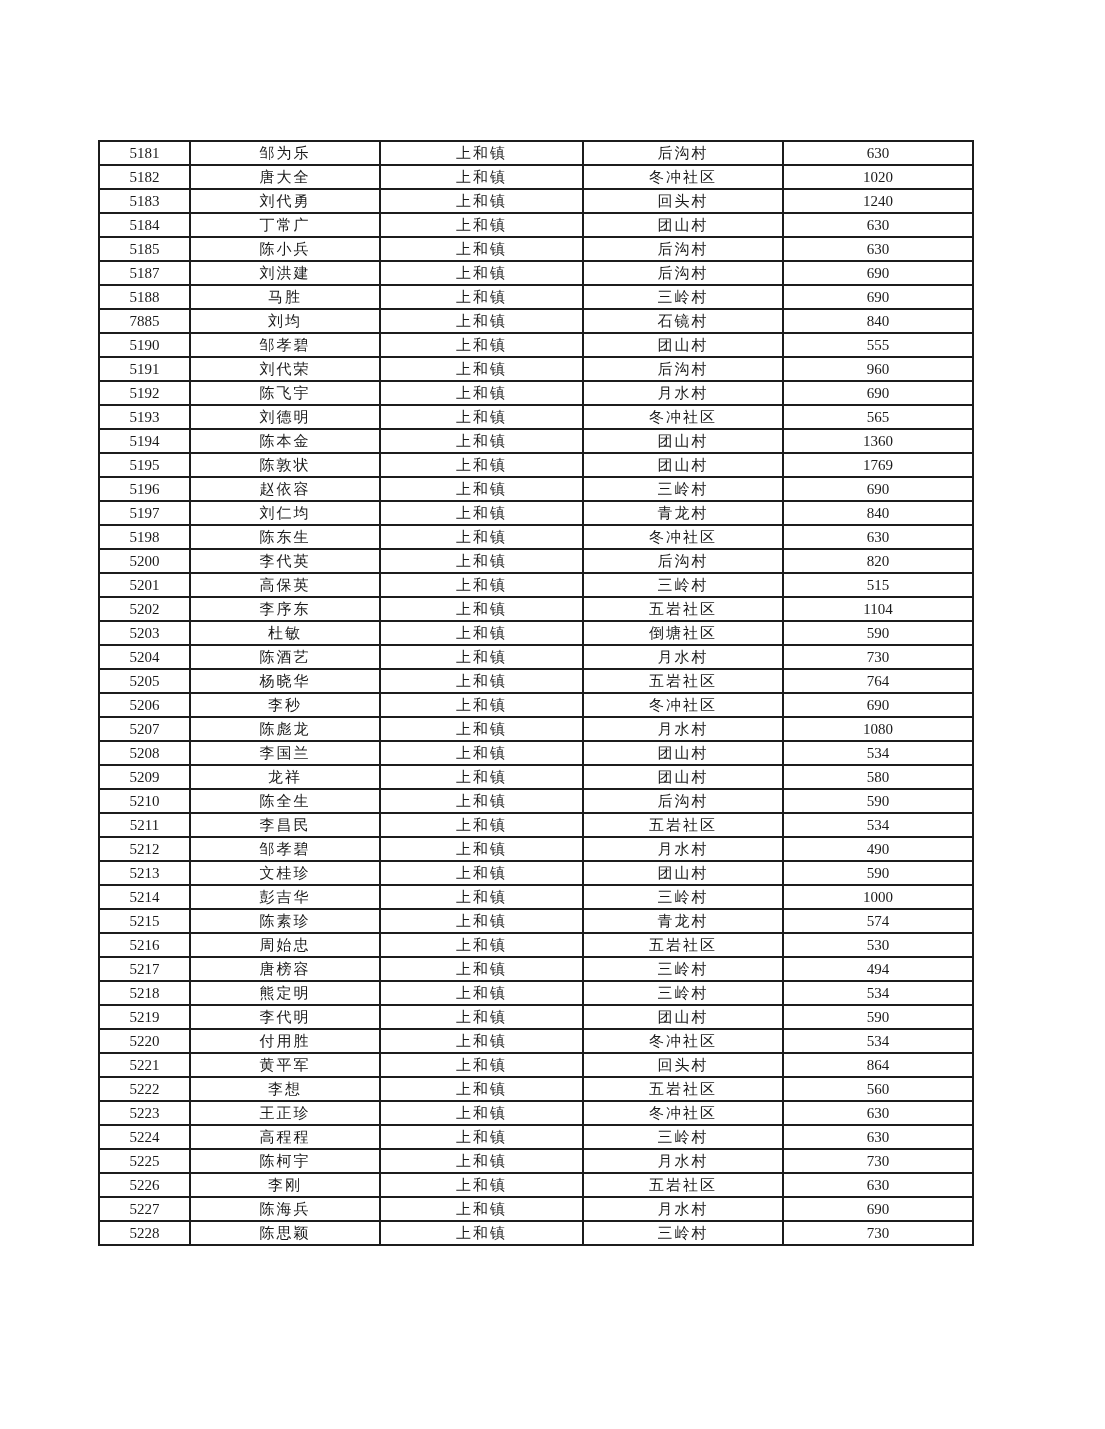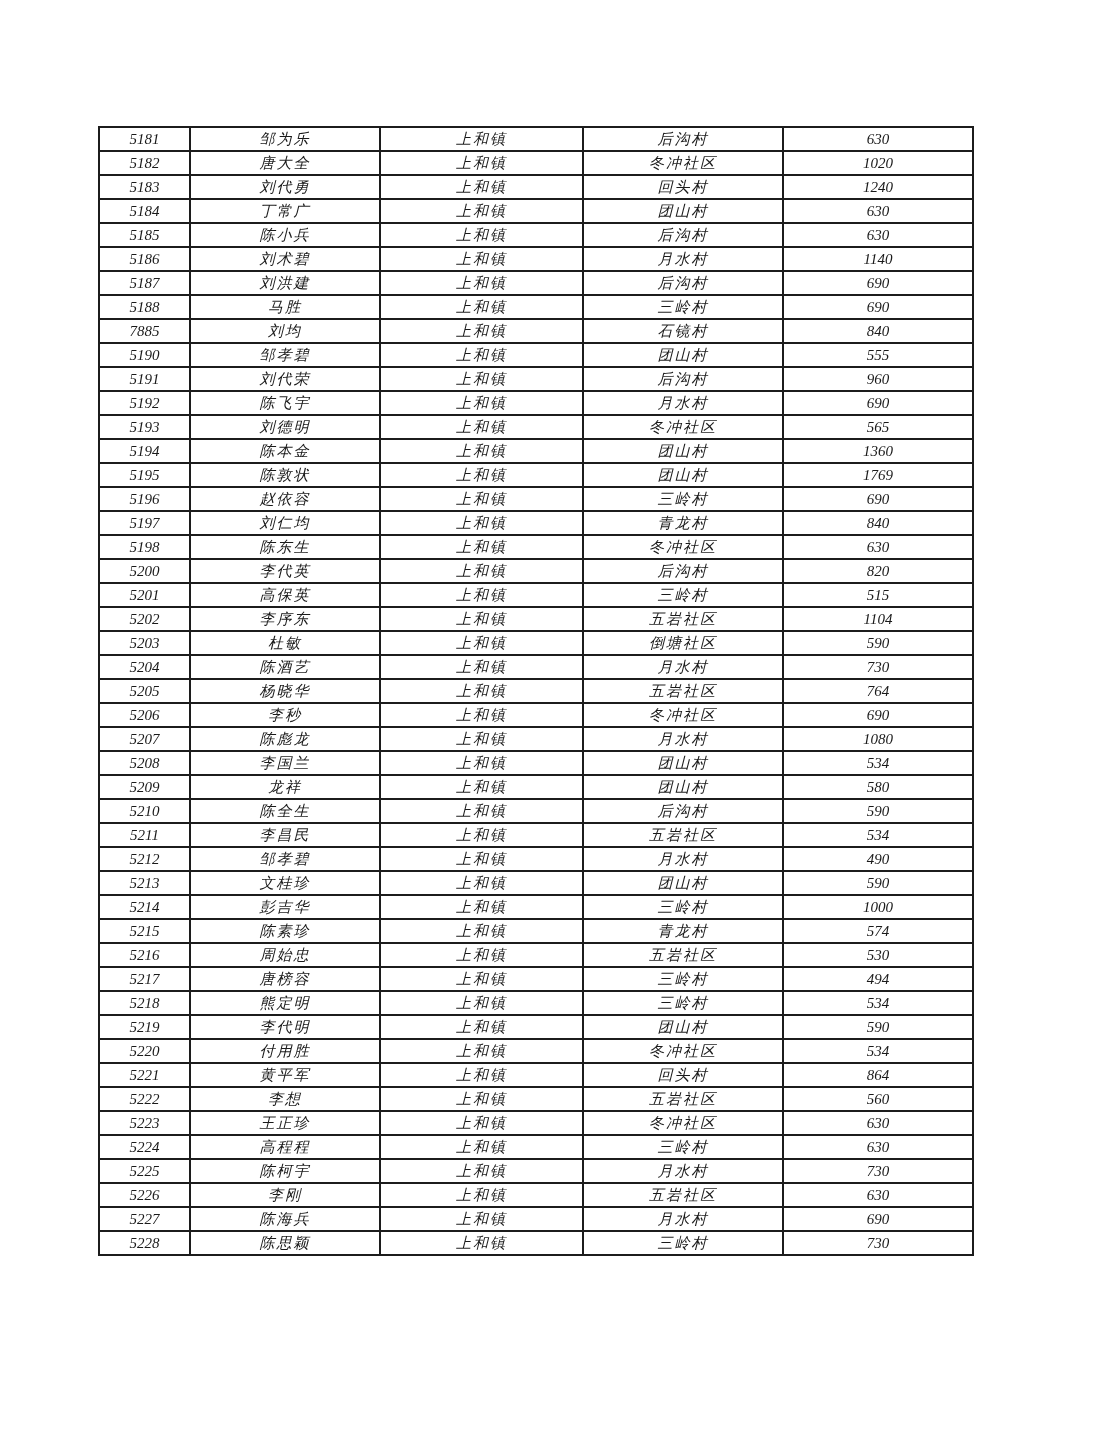--- a/index.html
+++ b/index.html
@@ -12,25 +12,24 @@
     width: 1105px;
     height: 1429px;
     background: #ffffff;
     font-family: "Liberation Serif", "DejaVu Serif", serif;
     color: #1a1a1a;
     overflow: hidden;
   }
   table.records {
     position: absolute;
     left: 98px;
-    top: 126px;
+    top: 140px;
     width: 874px;
     border-collapse: collapse;
     table-layout: fixed;
-    font-style: italic;
   }
   table.records td {
     border: 2px solid #1c1c1c;
     height: 22px;
     padding: 0;
     text-align: center;
     vertical-align: middle;
     font-size: 15px;
     line-height: 22px;
     color: #1a1a1a;
@@ -88,27 +87,20 @@
           <td>630</td>
         </tr>
         <tr>
           <td>5185</td>
           <td class="cjk">陈小兵</td>
           <td class="cjk">上和镇</td>
           <td class="cjk">后沟村</td>
           <td>630</td>
         </tr>
         <tr>
-          <td>5186</td>
-          <td class="cjk">刘术碧</td>
-          <td class="cjk">上和镇</td>
-          <td class="cjk">月水村</td>
-          <td>1140</td>
-        </tr>
-        <tr>
           <td>5187</td>
           <td class="cjk">刘洪建</td>
           <td class="cjk">上和镇</td>
           <td class="cjk">后沟村</td>
           <td>690</td>
         </tr>
         <tr>
           <td>5188</td>
           <td class="cjk">马胜</td>
           <td class="cjk">上和镇</td>

